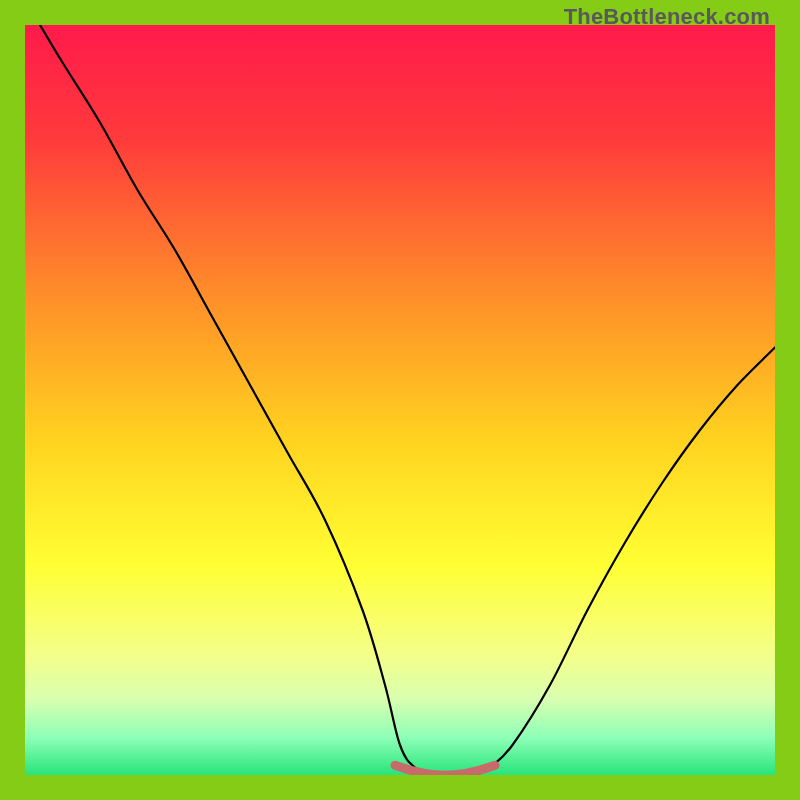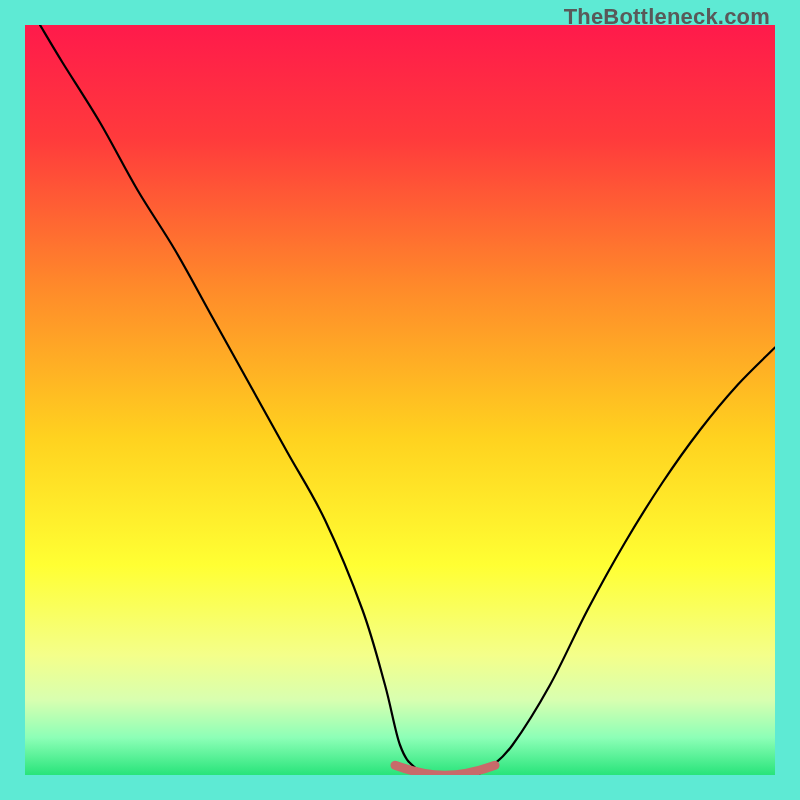--- a/index.html
+++ b/index.html
@@ -7,21 +7,21 @@
     padding: 0;
     width: 800px;
     height: 800px;
     overflow: hidden;
     background: #000;
     font-family: Arial, Helvetica, sans-serif;
   }
   .frame {
     position: absolute;
     inset: 0;
-    background: #5eead4;
+    background: #84cc16;
   }
   .plot-area {
     position: absolute;
     left: 25px;
     top: 25px;
     width: 750px;
     height: 750px;
     overflow: hidden;
   }
   .watermark {

